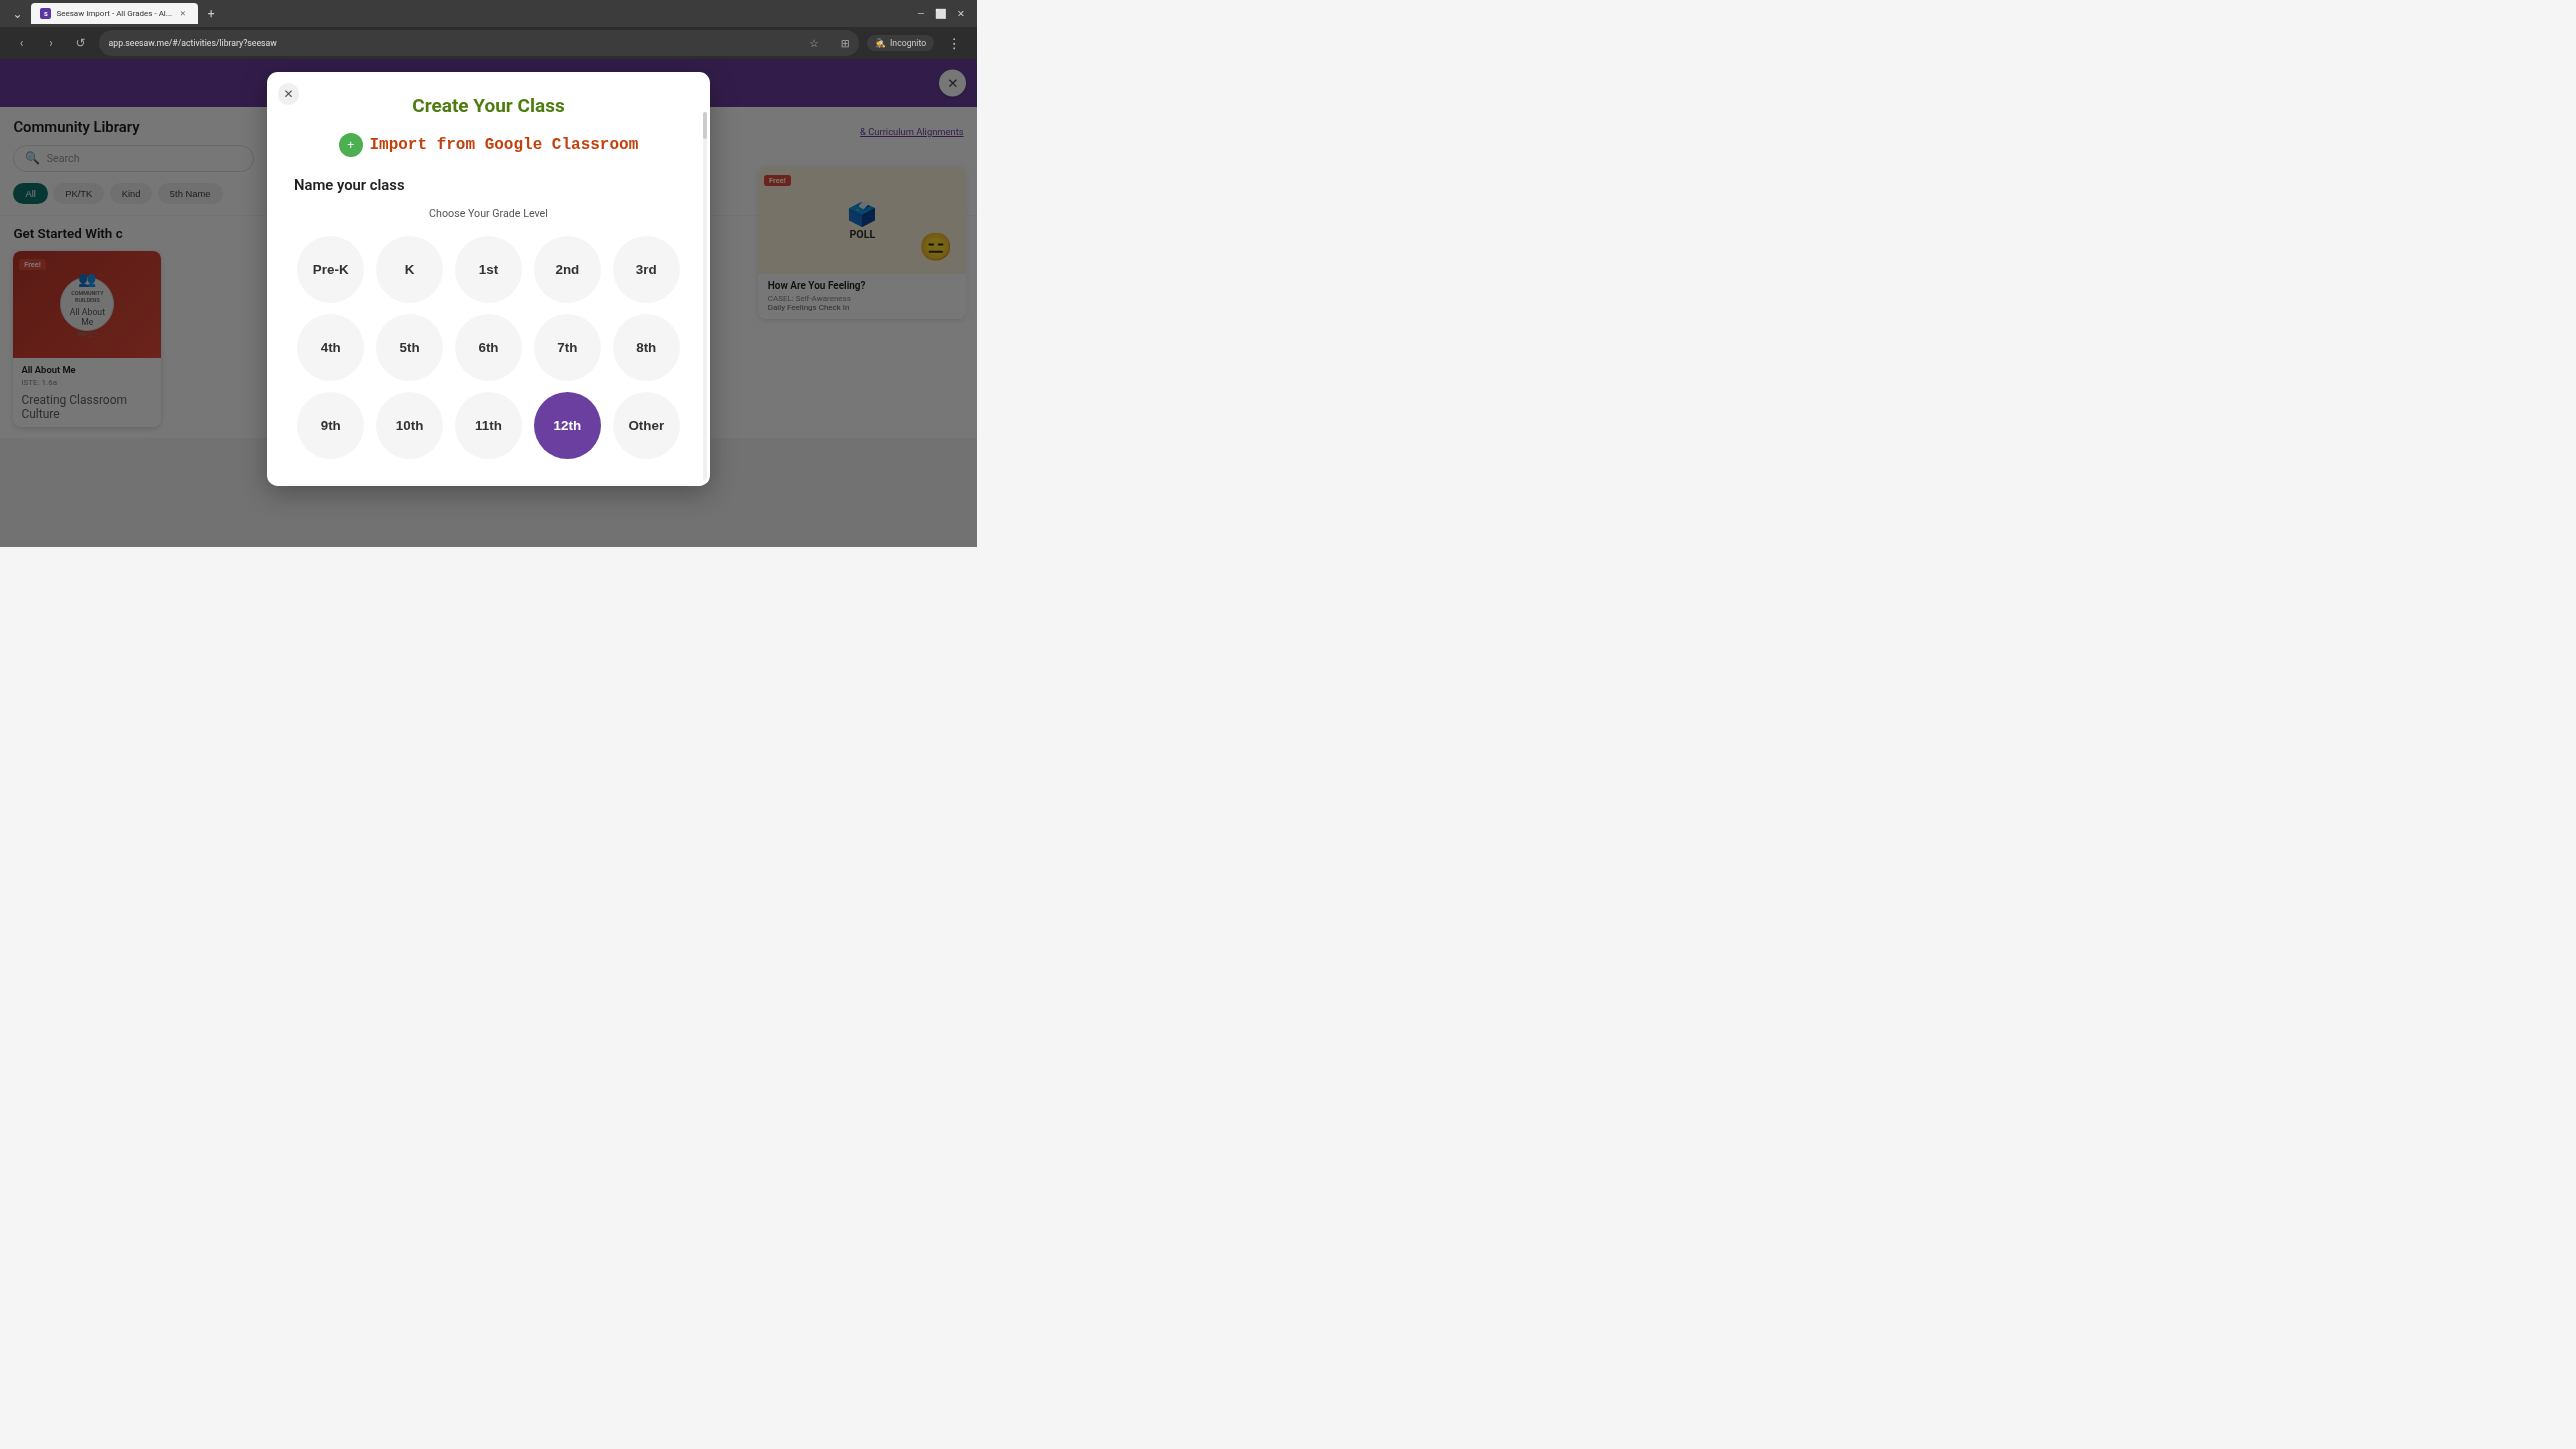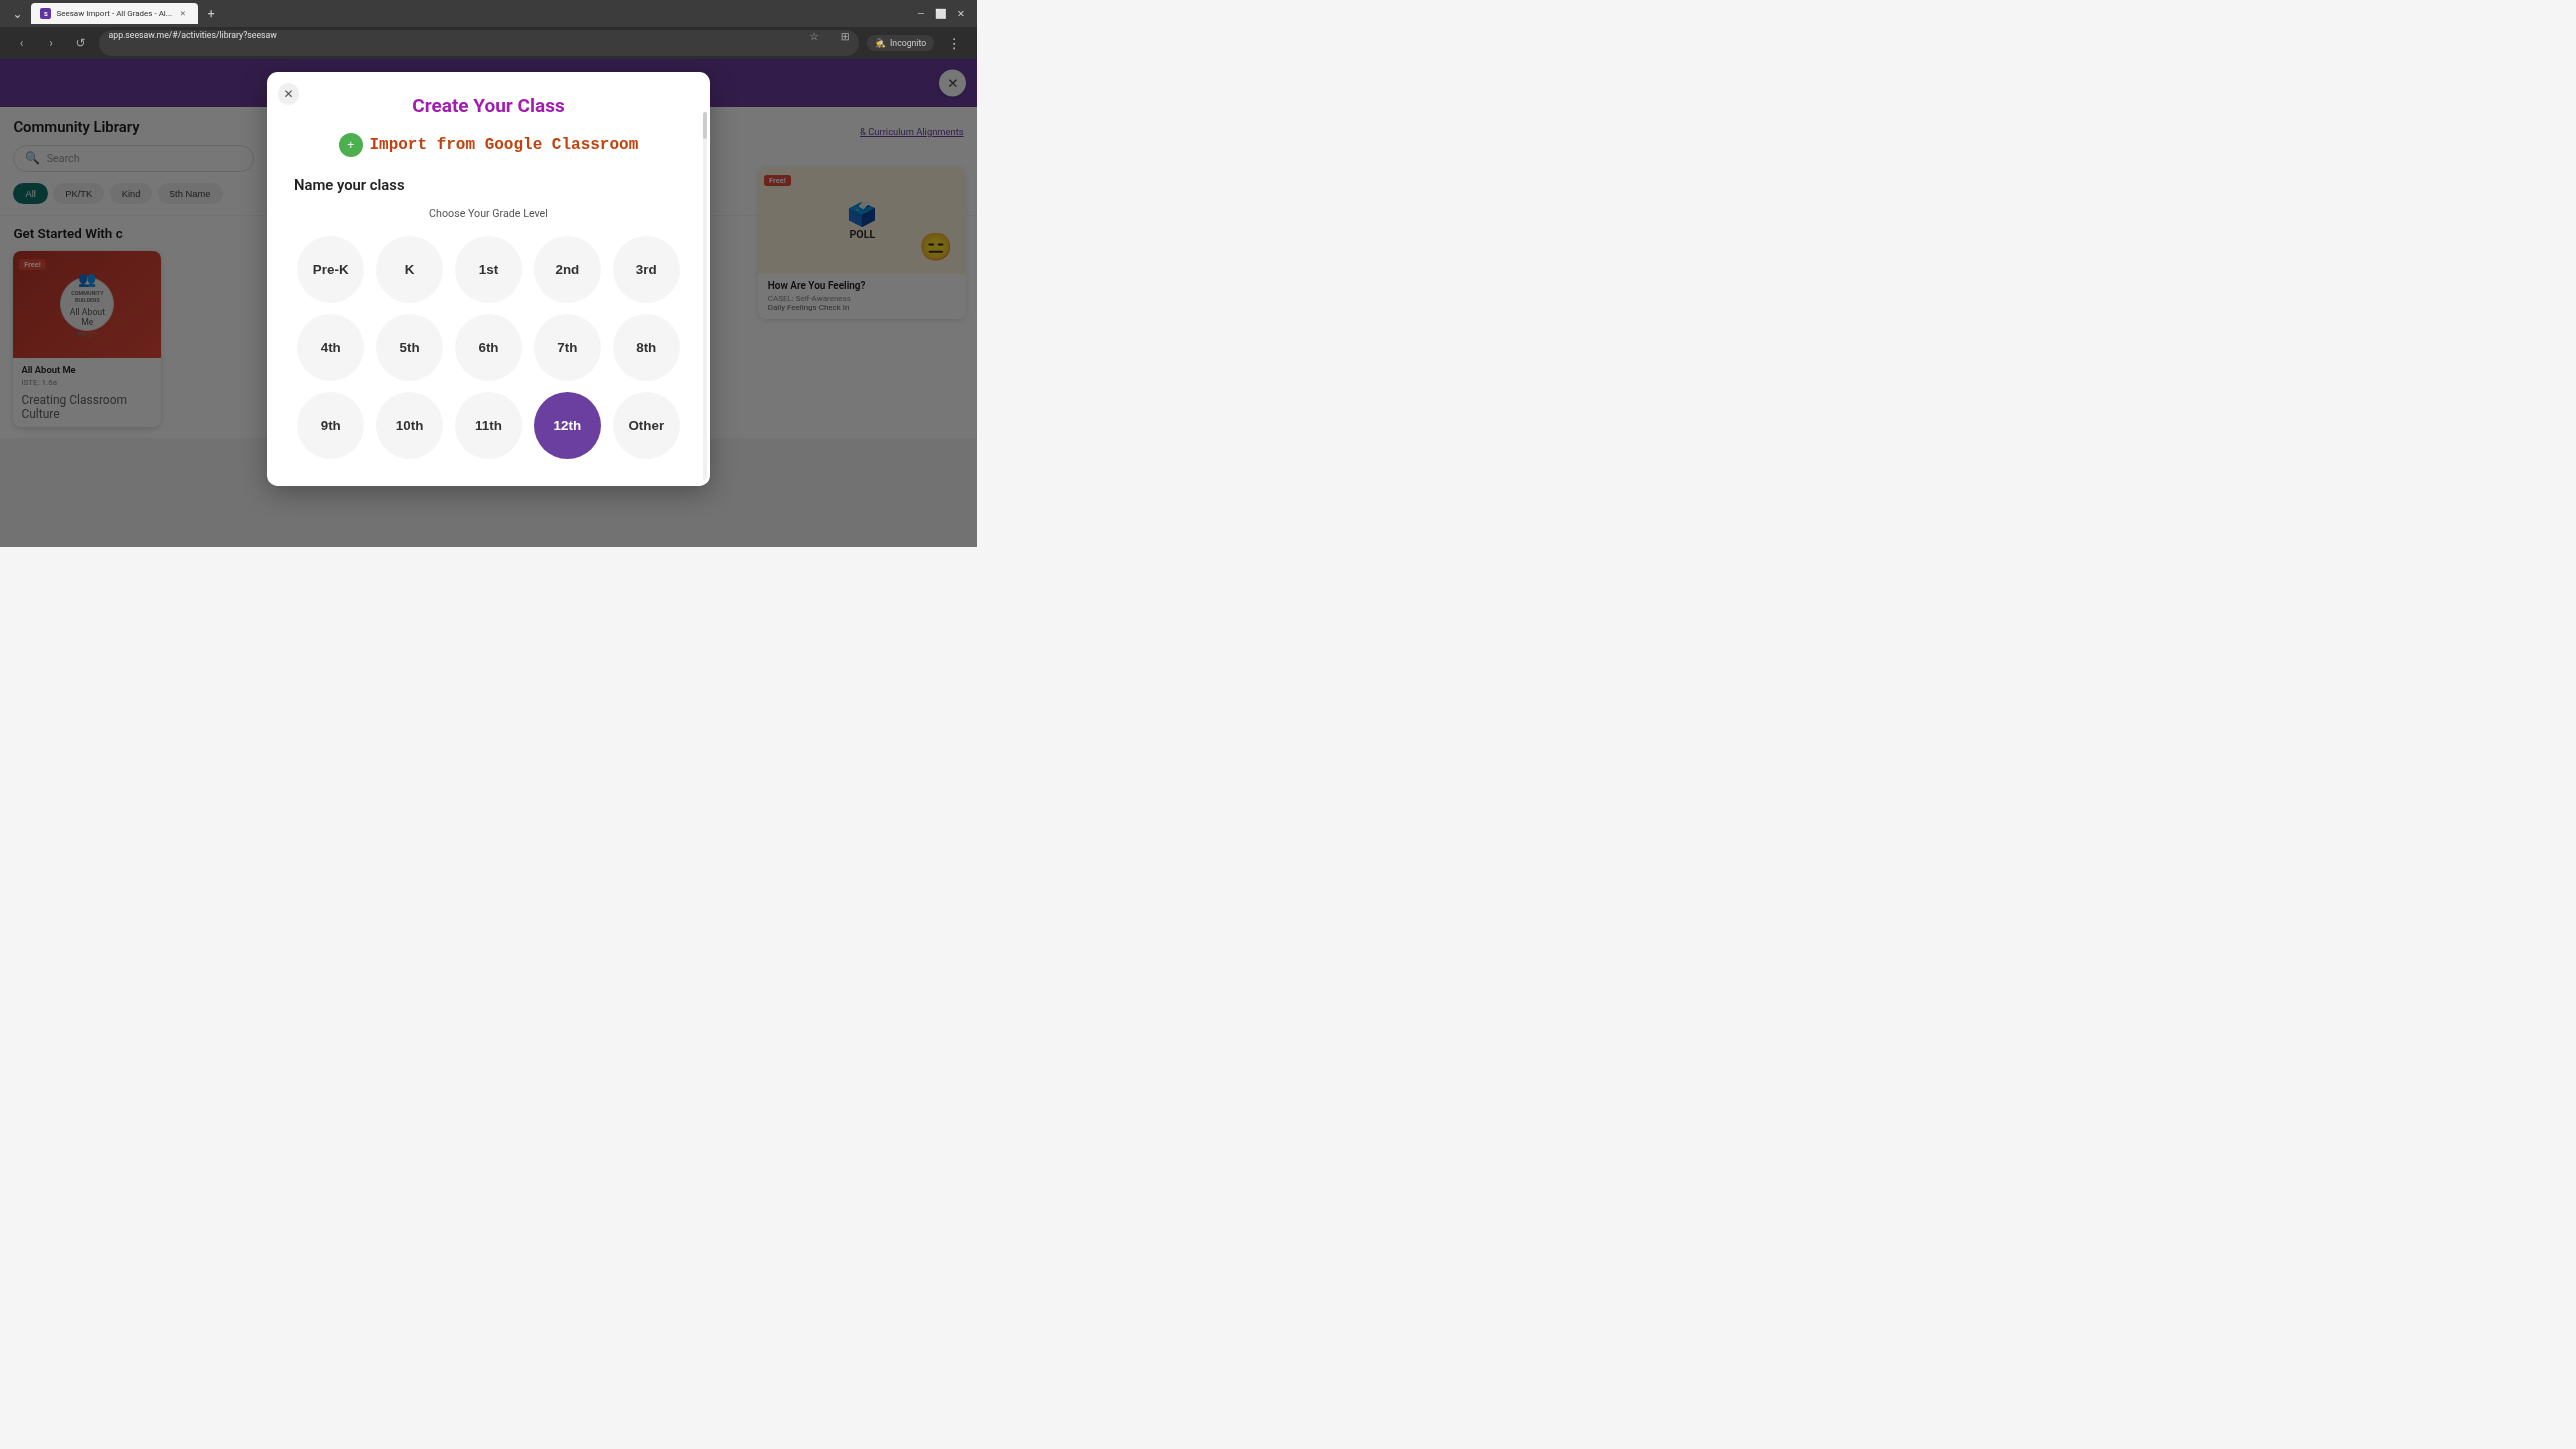--- a/index.html
+++ b/index.html
@@ -117,21 +117,21 @@
       font-size: 12px;
       cursor: pointer;
       border-radius: 50%;
     }
     .url-bar {
       flex: 1;
       background: #3c3c3c;
       border-radius: 13.4px;
       height: 26px;
       display: flex;
-      align-items: flex-start;
+      align-items: center;
       padding: 0 9.4px;
       gap: 22px;
     }
     .url-text {
       font-size: 8.7px;
       color: #e0e0e0;
     }
     .url-star { color: #aaa; font-size: 10.7px; cursor: pointer; }
     .url-ext { color: #aaa; font-size: 10.7px; cursor: pointer; }
     .incognito-btn {
@@ -342,21 +342,21 @@
       align-items: center;
       justify-content: center;
       font-size: 12px;
       color: #555;
       cursor: pointer;
       border: none;
     }
     .modal-title {
       font-size: 19px;
       font-weight: 700;
-      color: #a21caf;
+      color: #4d7c0f;
       text-align: center;
       margin-bottom: 16px;
     }
 
     .google-import-btn {
       display: flex;
       align-items: center;
       justify-content: center;
       gap: 6.7px;
       margin: 0 auto 19px;

